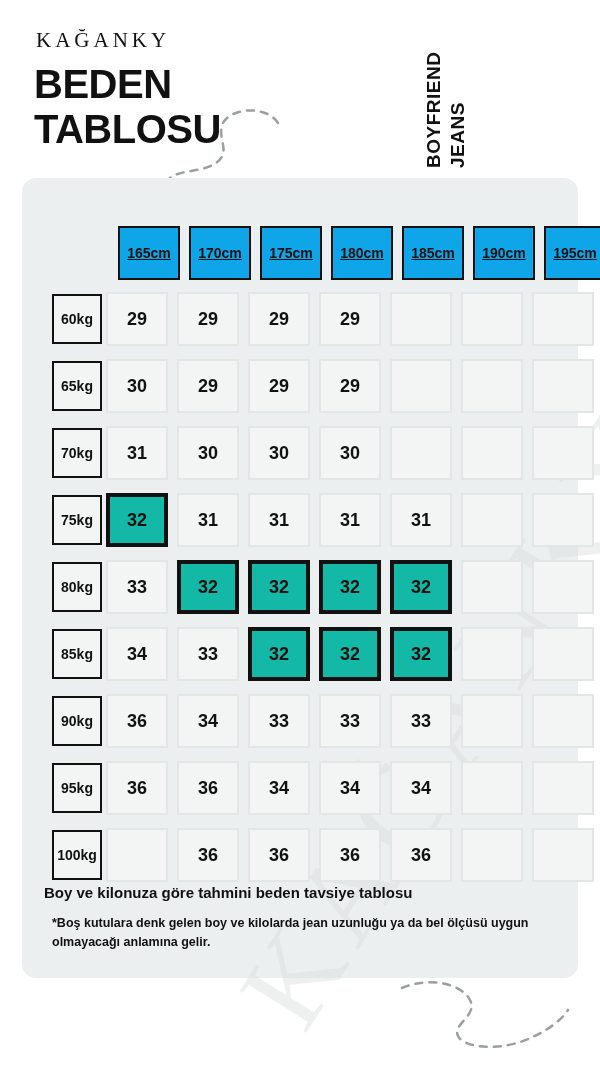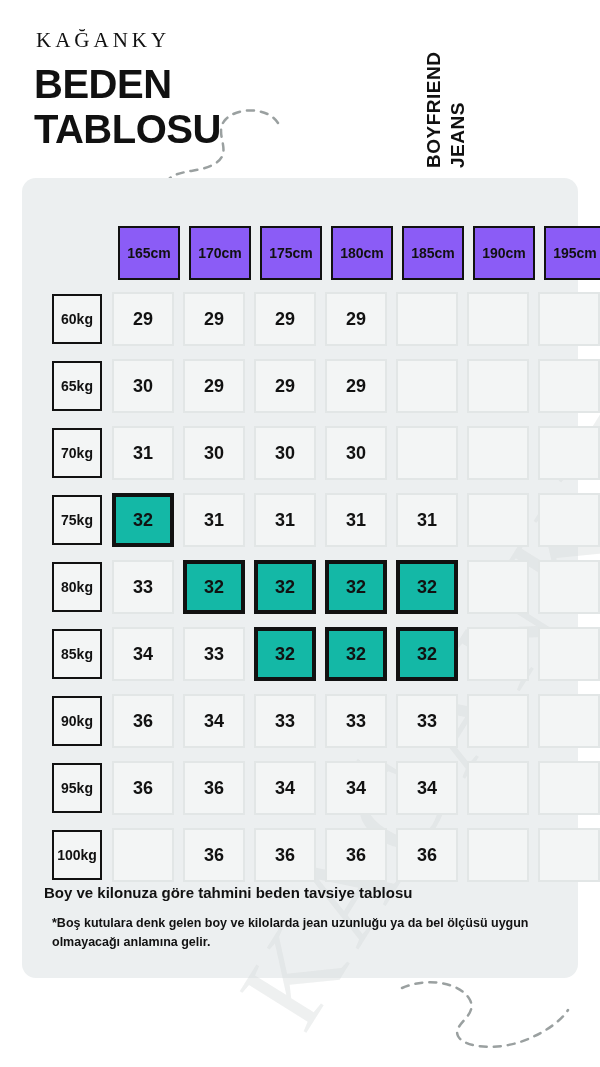--- a/index.html
+++ b/index.html
@@ -99,28 +99,29 @@
   .row { display: flex; align-items: center; }
   .cell {
     width: 62px; height: 54px;
     margin-right: 9px;
     background: #f3f5f5;
     border: 2px solid #e2e6e6;
     display: flex; align-items: center; justify-content: center;
     font-size: 18px; font-weight: 700; color: #111;
   }
   .cell.label-top {
-    background: #8b5cf6;
+    background: #0ea5e9;
     border: 2px solid #111111;
     font-size: 14px;
     font-weight: 700;
+    text-decoration: underline;
   }
   .cell.rowhead {
     width: 50px; height: 50px;
-    margin-right: 10px;
+    margin-right: 4px;
     border: 2px solid #111111;
     background: #f3f5f5;
     font-size: 14px;
     font-weight: 700;
   }
   .cell.empty { color: transparent; }
   .cell.highlight {
     border: 4px solid #111111;
     background: #14b8a6;
   }

